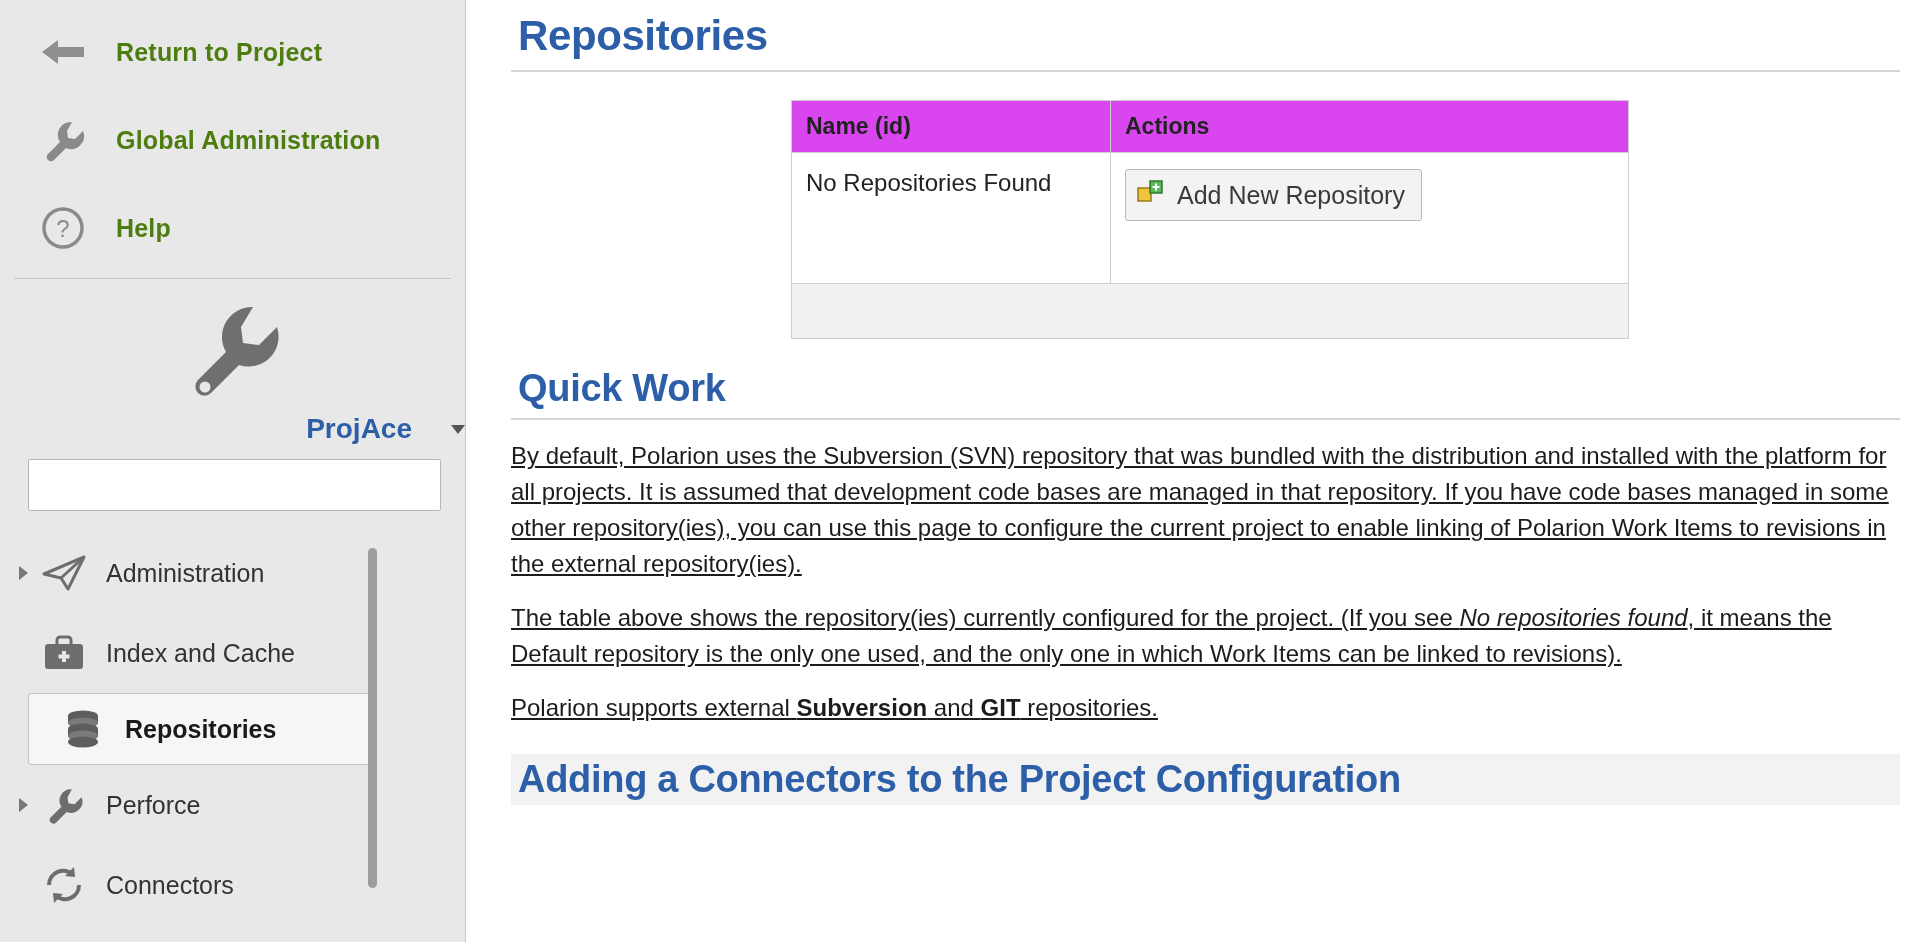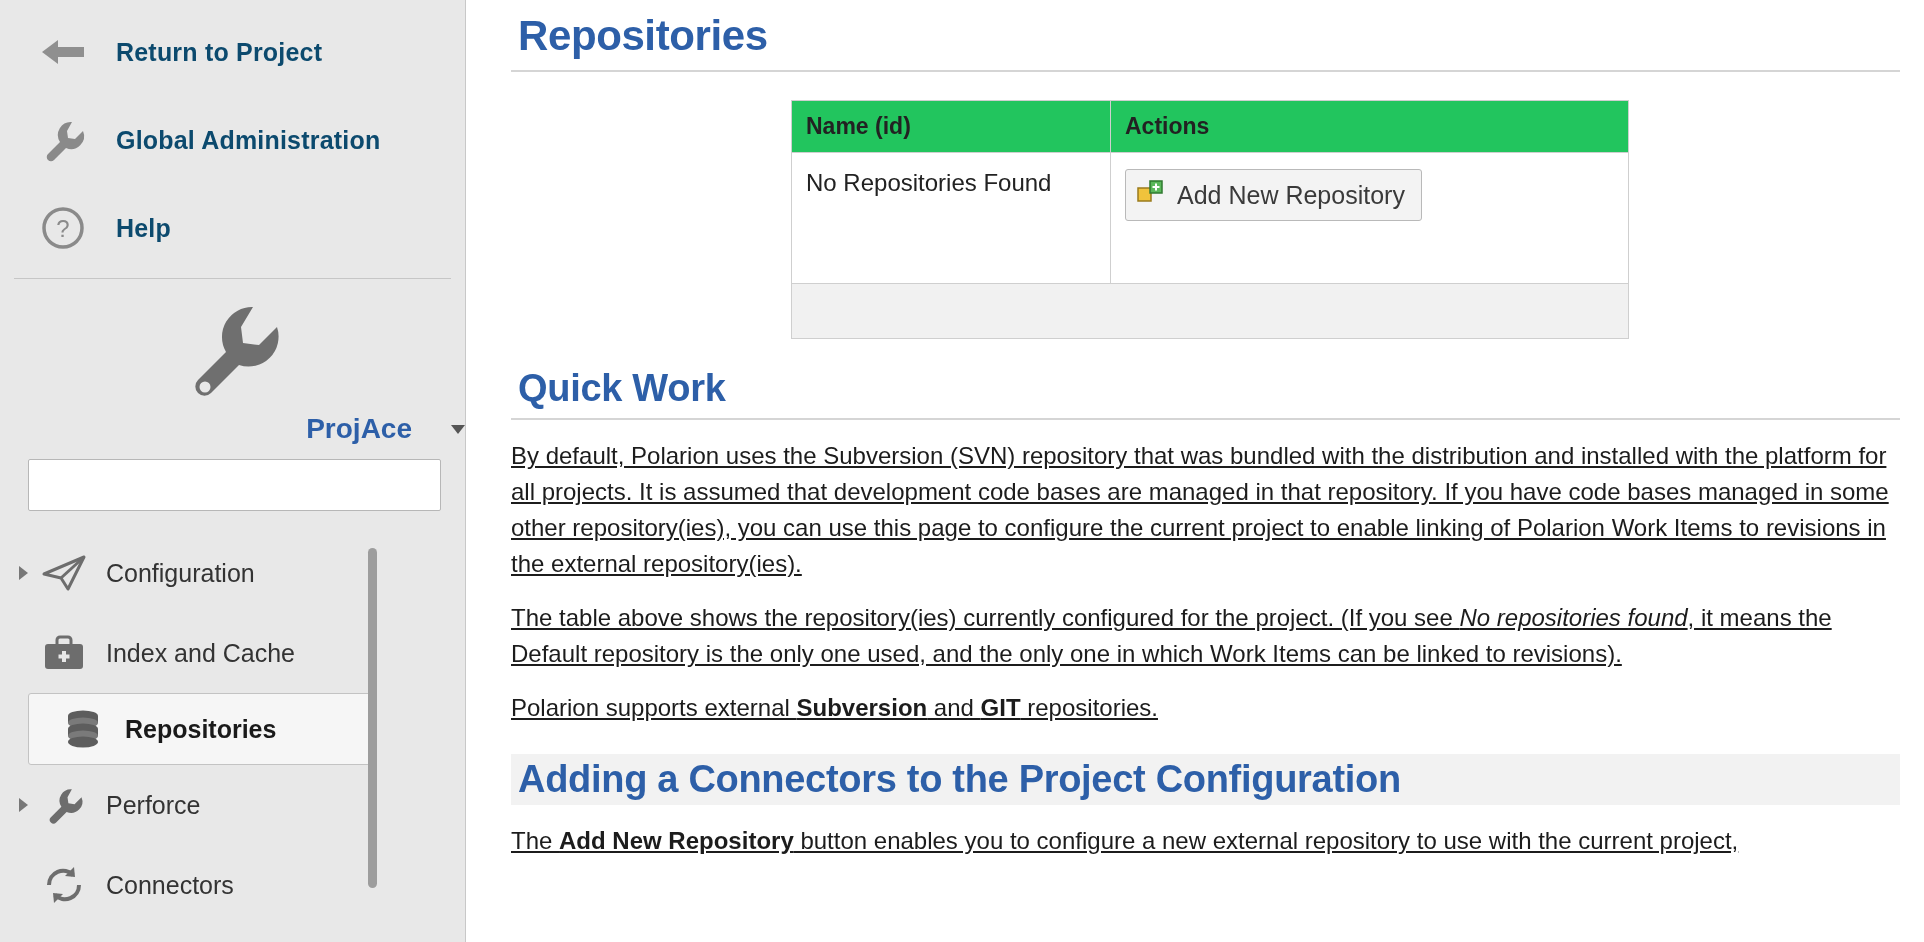--- a/index.html
+++ b/index.html
@@ -44,21 +44,21 @@
     height: 54px;
     display: flex;
     align-items: center;
     justify-content: center;
     flex: 0 0 54px;
   }
   .top-nav-label {
     margin-left: 26px;
     font-size: 25px;
     font-weight: bold;
-    color: #0c4a6e;
+    color: #4d7c0f;
     letter-spacing: 0.2px;
   }
   .nav-divider {
     margin: 6px 14px 0 14px;
     border-top: 1px solid #c6c6c6;
   }
 
   .project-block {
     text-align: center;
     padding-top: 18px;
@@ -206,21 +206,21 @@
     border-collapse: collapse;
     margin: 28px 0 0 280px;
     width: 838px;
     background: #ffffff;
   }
   table.repo-table th {
     text-align: left;
     font-size: 23px;
     font-weight: bold;
     color: #222;
-    background: #22c55e;
+    background: #d946ef;
     border: 1px solid #cfcfcf;
     padding: 12px 14px;
   }
   table.repo-table td {
     border: 1px solid #cfcfcf;
     font-size: 24px;
     color: #222;
     padding: 16px 14px;
     vertical-align: top;
   }
@@ -335,21 +335,21 @@
       <div class="tree-item">
         <span class="expander">
             <span class="tri"></span>
           </span>
         <span class="tree-icon">
           <svg width="46" height="38" viewBox="0 0 46 38">
             <path d="M3 20 L43 3 L27 35 L20 24 Z" fill="none" stroke="#6d6d6d" stroke-width="3" stroke-linejoin="round"></path>
             <path d="M20 24 L43 3" fill="none" stroke="#6d6d6d" stroke-width="3"></path>
           </svg>
         </span>
-        <span class="tree-label">Configuration</span>
+        <span class="tree-label">Administration</span>
       </div>
 
       <div class="tree-item">
         <span class="expander"></span>
         <span class="tree-icon">
           <svg width="46" height="40" viewBox="0 0 46 40">
             <rect x="4" y="11" width="38" height="25" rx="3" fill="#6d6d6d"></rect>
             <path d="M16 11 V7 a3 3 0 0 1 3 -3 h8 a3 3 0 0 1 3 3 v4" fill="none" stroke="#6d6d6d" stroke-width="3"></path>
             <rect x="21" y="18" width="4" height="11" fill="#e8e8e8"></rect>
             <rect x="17.5" y="21.5" width="11" height="4" fill="#e8e8e8"></rect>
@@ -445,16 +445,15 @@
     <div class="section-rule"></div>
 
     <p class="body">By default, Polarion uses the Subversion (SVN) repository that was bundled with the distribution and installed with the platform for all projects. It is assumed that development code bases are managed in that repository. If you have code bases managed in some other repository(ies), you can use this page to configure the current project to enable linking of Polarion Work Items to revisions in the external repository(ies).</p>
 
     <p class="body"><span>The table above shows the repository(ies) currently configured for the project. (If you see </span><i>No repositories found</i><span>, it means the Default repository is the only one used, and the only one in which Work Items can be linked to revisions).</span></p>
 
     <p class="body"><span>Polarion supports external </span><b>Subversion</b><span> and </span><b>GIT</b><span> repositories.</span></p>
 
     <h2 class="section banner">Adding a Connectors to the Project Configuration</h2>
 
-    <p class="body"><span>The </span><b>Add New Repository</b><span> button enables you to configure a new external repository to use with the current project,</span></p>
 
   </div>
 </div>
 
 </body></html>

